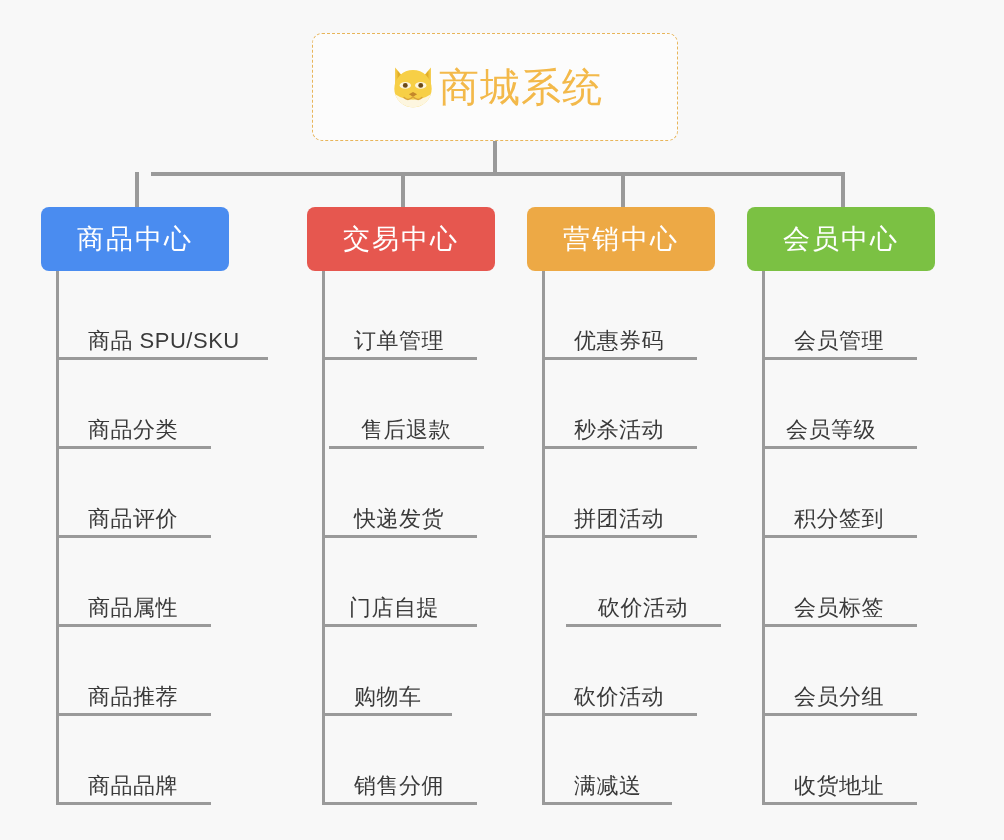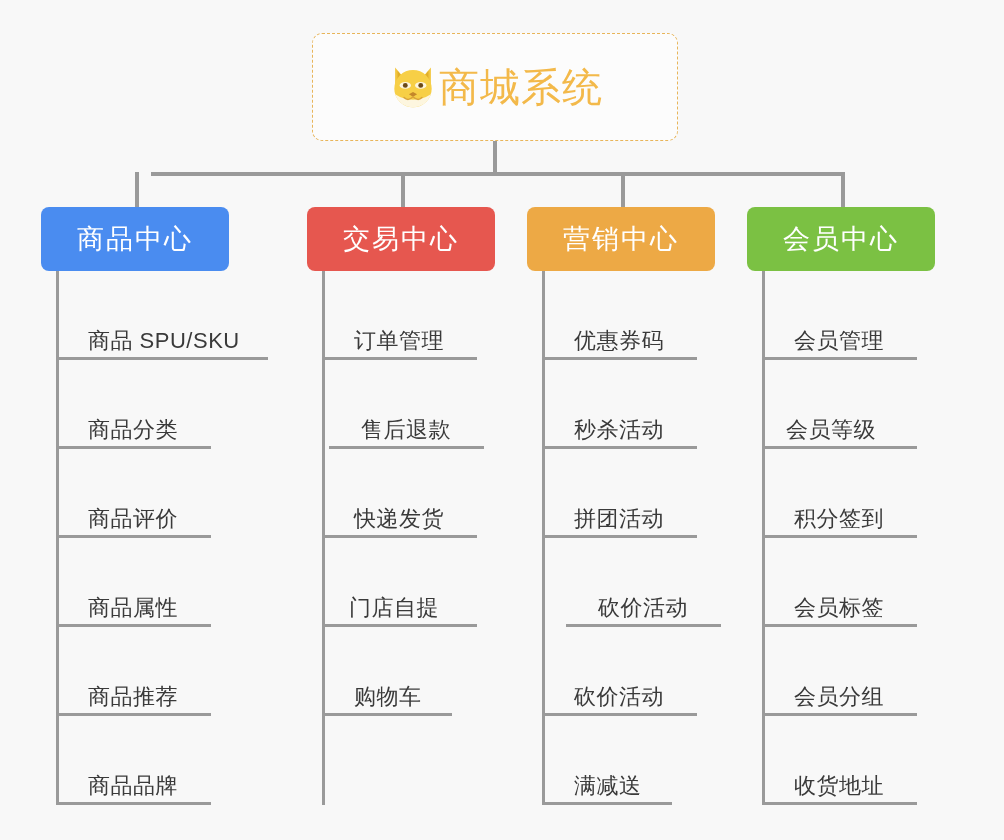--- a/index.html
+++ b/index.html
@@ -199,20 +199,23 @@
         </div>
         <div class="leaf" style="width: 155px;">
           <span class="leaf-label">快递发货</span>
         </div>
         <div class="leaf" style="width: 155px; padding-left: 27px;">
           <span class="leaf-label">门店自提</span>
         </div>
         <div class="leaf" style="width: 130px;">
           <span class="leaf-label">购物车</span>
         </div>
+        <div class="leaf" style="width: 155px;">
+          <span class="leaf-label">销售分佣</span>
+        </div>
       </div>
     </div>
     <div class="column" style="left: 527px;">
       <div class="col-drop" style="left: 94px;"></div>
       <div class="cat-header" style="width: 188px; background: rgb(237, 169, 69);">
         <span>营销中心</span>
       </div>
       <div class="trunk" style="left: 15px; top: 64px; height: 534px;"></div>
       <div class="leaf-list" style="left: 15px;">
         <div class="leaf" style="width: 155px;">

